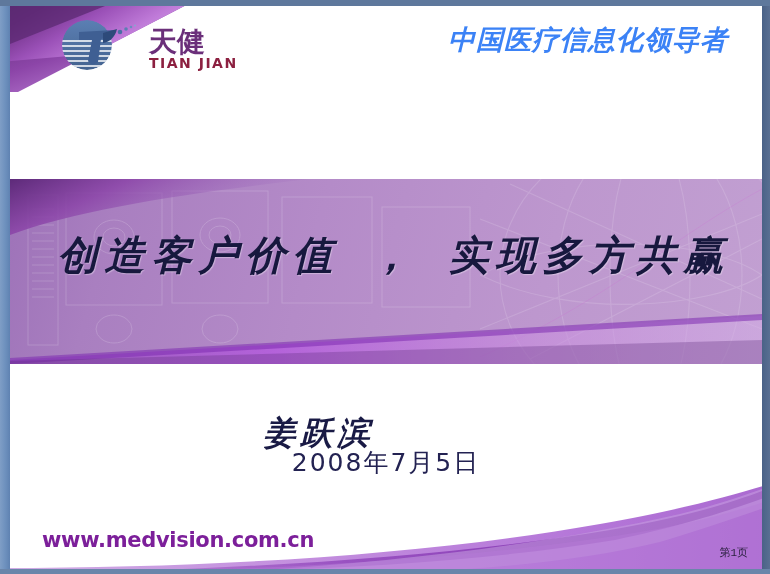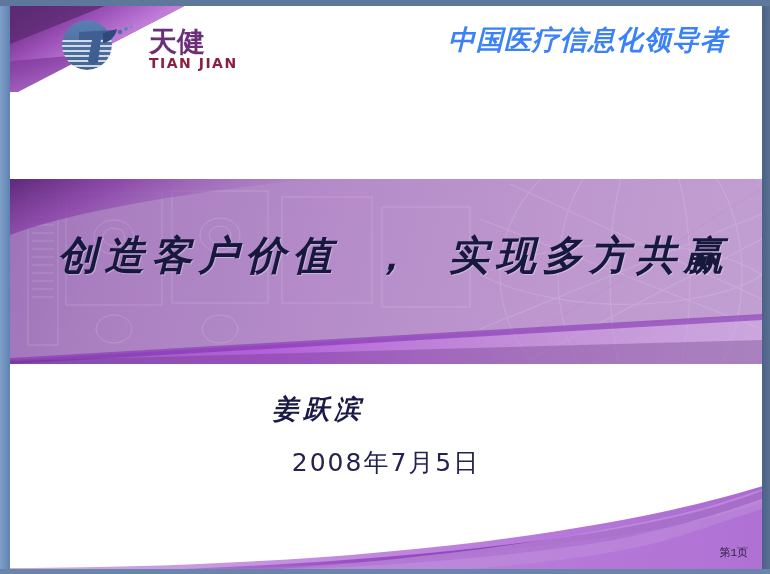--- a/index.html
+++ b/index.html
@@ -118,26 +118,26 @@
     font-style: italic;
     letter-spacing: 7px;
     color: #17183e;
     white-space: nowrap;
     text-shadow: 1px 1px 1px rgba(255,255,255,.35);
   }
 
   
   .presenter {
     position: absolute;
-    left: 10px; top: 392px;
+    left: 10px; top: 412px;
     width: 618px;
     z-index: 25;
     text-align: center;
     font-family: "DejaVu Serif", "Liberation Serif", serif;
-    font-size: 26px;
+    font-size: 32px;
     font-weight: bold;
     font-style: italic;
     letter-spacing: 5px;
     color: #191a45;
   }
   .date-line {
     position: absolute;
     left: 10px; top: 446px;
     width: 752px;
     z-index: 25;
@@ -338,20 +338,21 @@
       </linearGradient>
     </defs>
     <path d="M0,84 C220,84 430,70 600,40 C680,26 730,12 770,0 L770,90 L0,90 Z" fill="url(#waveGrad)" opacity=".85"></path>
     <path d="M0,90 C240,86 440,74 610,46 C690,32 735,18 770,4 L770,12
              C730,26 690,40 615,56 C445,84 240,90 0,90 Z" fill="url(#waveGrad2)"></path>
     <path d="M200,90 C380,80 540,62 680,30 C720,20 748,10 770,2 L770,22
              C735,34 700,46 660,58 C520,92 330,92 200,90 Z" fill="#c79ee0" opacity=".55"></path>
     <path d="M0,90 C260,88 470,76 640,48 C700,38 740,26 770,16 L770,90 Z" fill="#b57ad6" opacity=".45"></path>
   </svg>
 
+  <div class="site-url">www.medvision.com.cn</div>
 
   <div class="page-num">第1页</div>
 
   <div class="frame-left"></div>
   <div class="frame-right"></div>
   <div class="frame-top"></div>
   <div class="frame-bottom"></div>
 
 </div>
 

